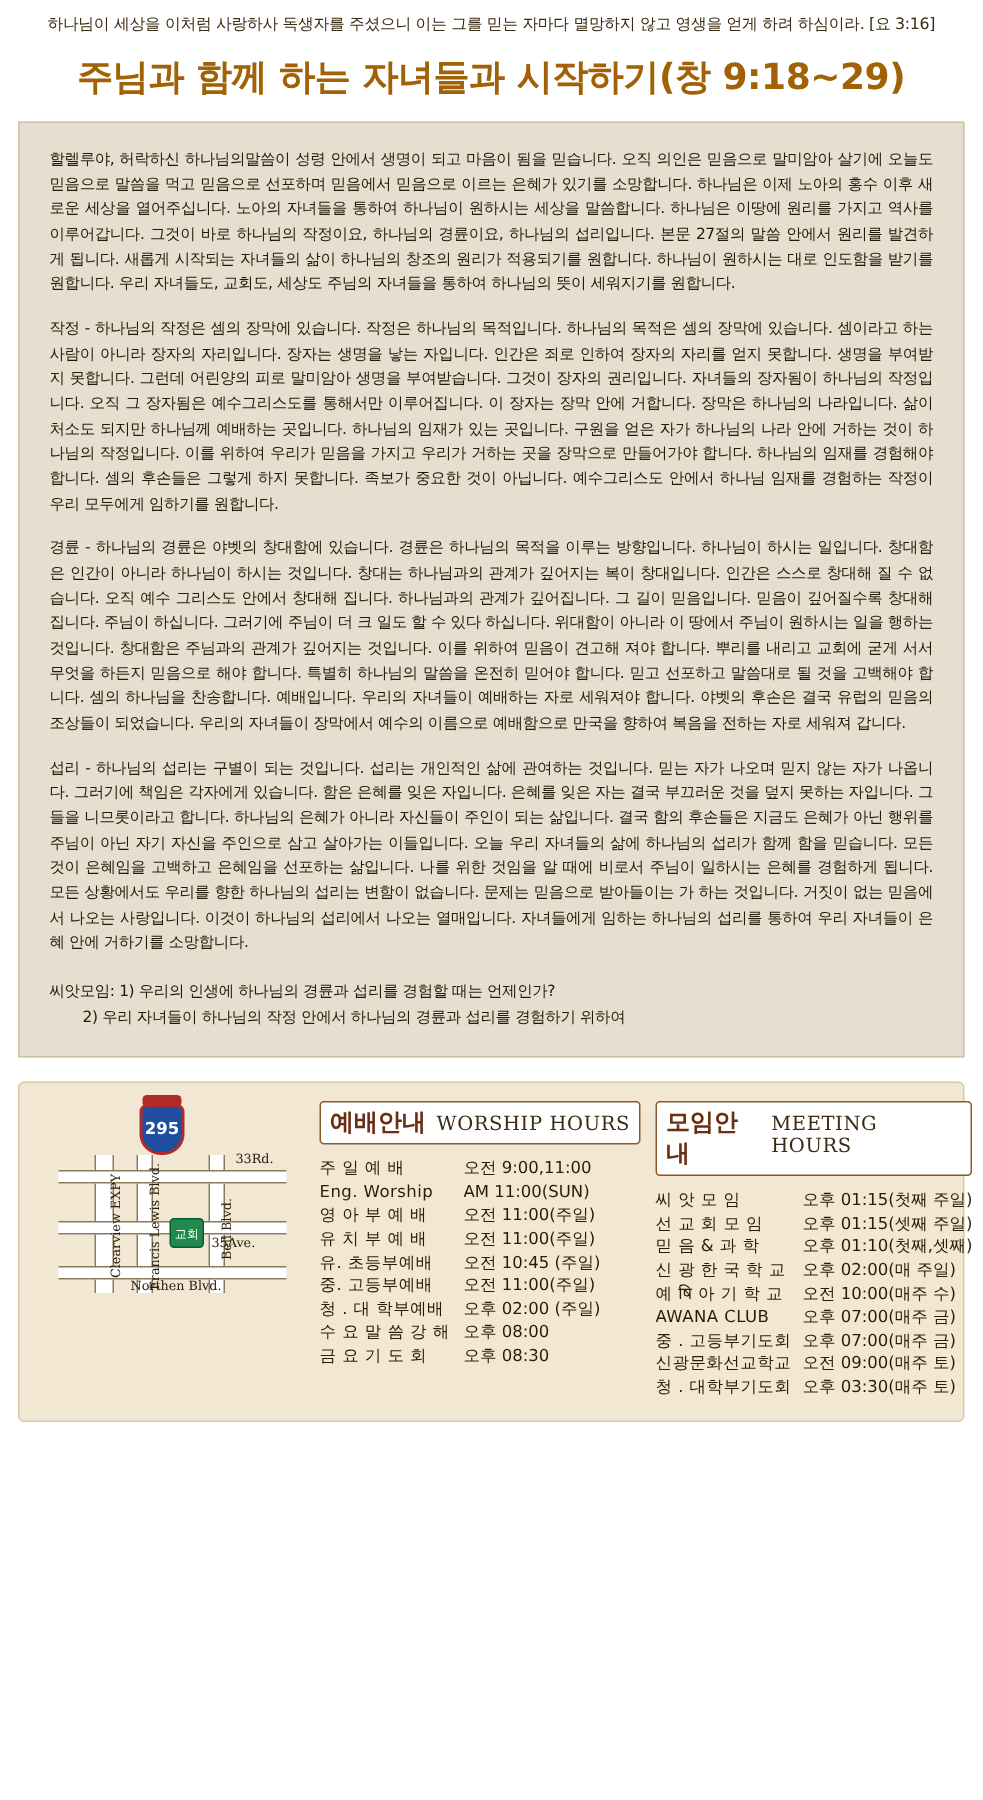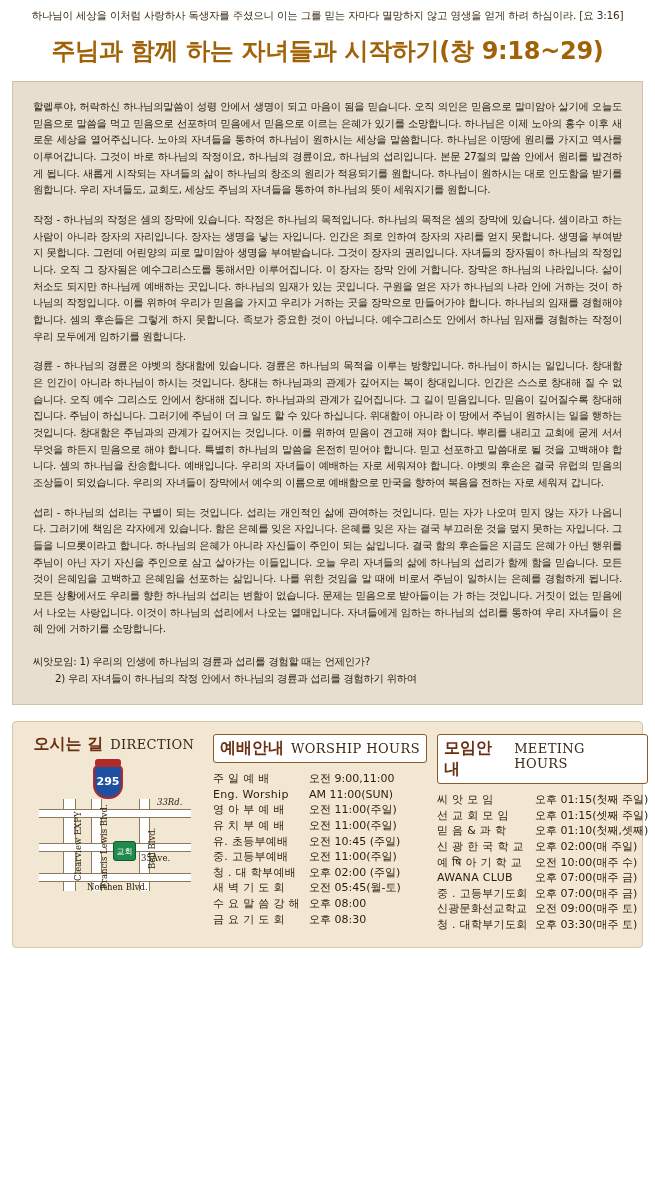--- a/index.html
+++ b/index.html
@@ -240,41 +240,37 @@
 
     <div class="seed">
       <span class="seed-line">씨앗모임: 1) 우리의 인생에 하나님의 경륜과 섭리를 경험할 때는 언제인가?</span>
       <span class="seed-line indent1">2) 우리 자녀들이 하나님의 작정 안에서 하나님의 경륜과 섭리를 경험하기 위하여</span>
     </div>
   </div>
 
   <div class="bottom">
 
     <div class="col col-direction">
-      <div class="col-head">
-        <span class="col-head-ko">오시는 길</span>
-        <span class="col-head-en">DIRECTION</span>
-      </div>
       <div class="map">
         <div class="shield-top"></div>
         <div class="shield">295</div>
 
         <div class="rd-v" style="left:34px; top:36px; width:13px; height:92px;"></div>
         <div class="rd-v" style="left:62px; top:36px; width:11px; height:92px;"></div>
         <div class="rd-v" style="left:110px; top:36px; width:11px; height:92px;"></div>
         <div class="rd-h" style="left:10px; top:46px; width:152px; height:9px;"></div>
         <div class="rd-h" style="left:10px; top:80px; width:152px; height:9px;"></div>
         <div class="rd-h" style="left:10px; top:110px; width:152px; height:9px;"></div>
 
         <div class="church-mark" style="left:84px; top:78px;">교회</div>
 
         <div class="rd-label vert" style="left:44px; top:118px;">Clearview EXPY</div>
         <div class="rd-label vert" style="left:70px; top:126px;">Francis Lewis Blvd.</div>
         <div class="rd-label vert" style="left:118px; top:106px;">Bell Blvd.</div>
-        <div class="rd-label" style="left:128px; top:34px;font-style:italic;">33Rd.</div>
+        <div class="rd-label" style="left:128px; top:34px;">33Rd.</div>
         <div class="rd-label" style="left:112px; top:90px;">35Ave.</div>
         <div class="rd-label" style="left:58px; top:119px;">Northen Blvd.</div>
       </div>
     </div>
 
     <div class="col col-worship">
       <div class="col-head boxed-head">
         <span class="col-head-ko">예배안내</span>
         <span class="col-head-en">WORSHIP HOURS</span>
       </div>
@@ -301,24 +297,20 @@
           </div>
         <div class="time-row">
             <span class="lbl">중. 고등부예배</span>
             <span class="val">오전 11:00(주일)</span>
           </div>
         <div class="time-row">
             <span class="lbl">청 . 대 학부예배</span>
             <span class="val">오후 02:00 (주일)</span>
           </div>
         <div class="time-row">
-            <span class="lbl">새 벽 기 도 회</span>
-            <span class="val">오전 05:45(월-토)</span>
-          </div>
-        <div class="time-row">
             <span class="lbl">수 요 말 씀 강 해</span>
             <span class="val">오후 08:00</span>
           </div>
         <div class="time-row">
             <span class="lbl">금 요 기 도 회</span>
             <span class="val">오후 08:30</span>
           </div>
       </div>
     </div>
 

